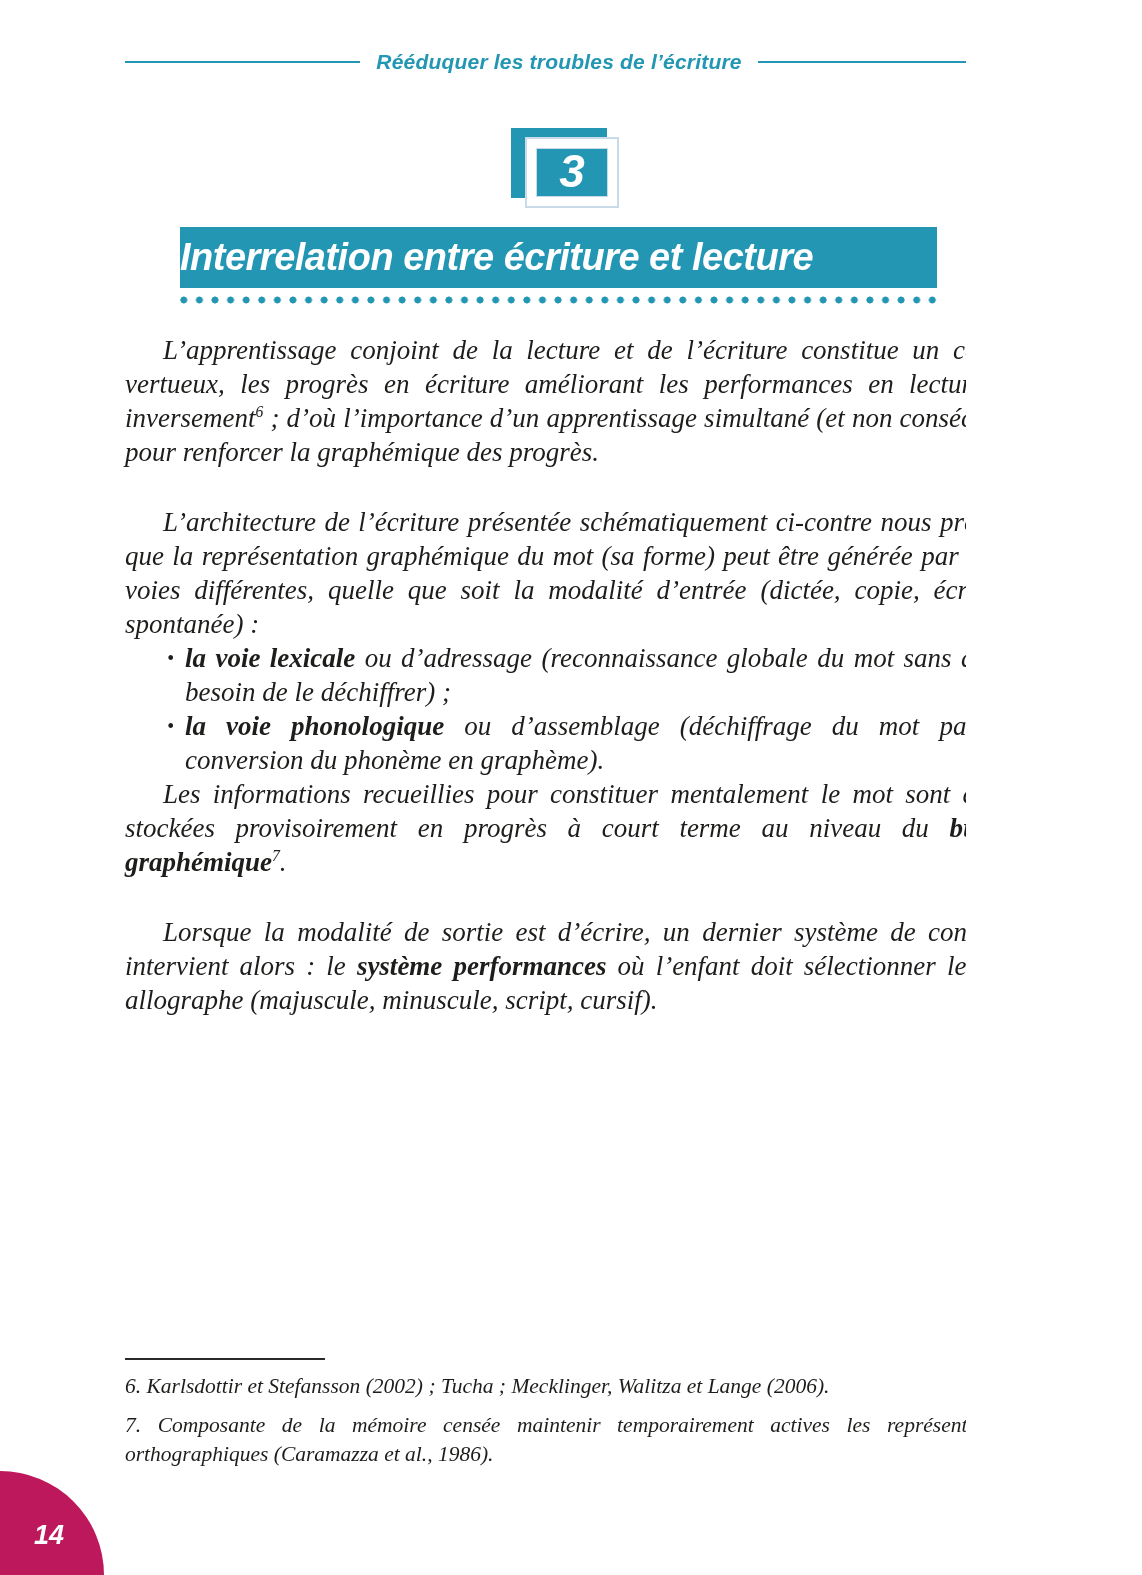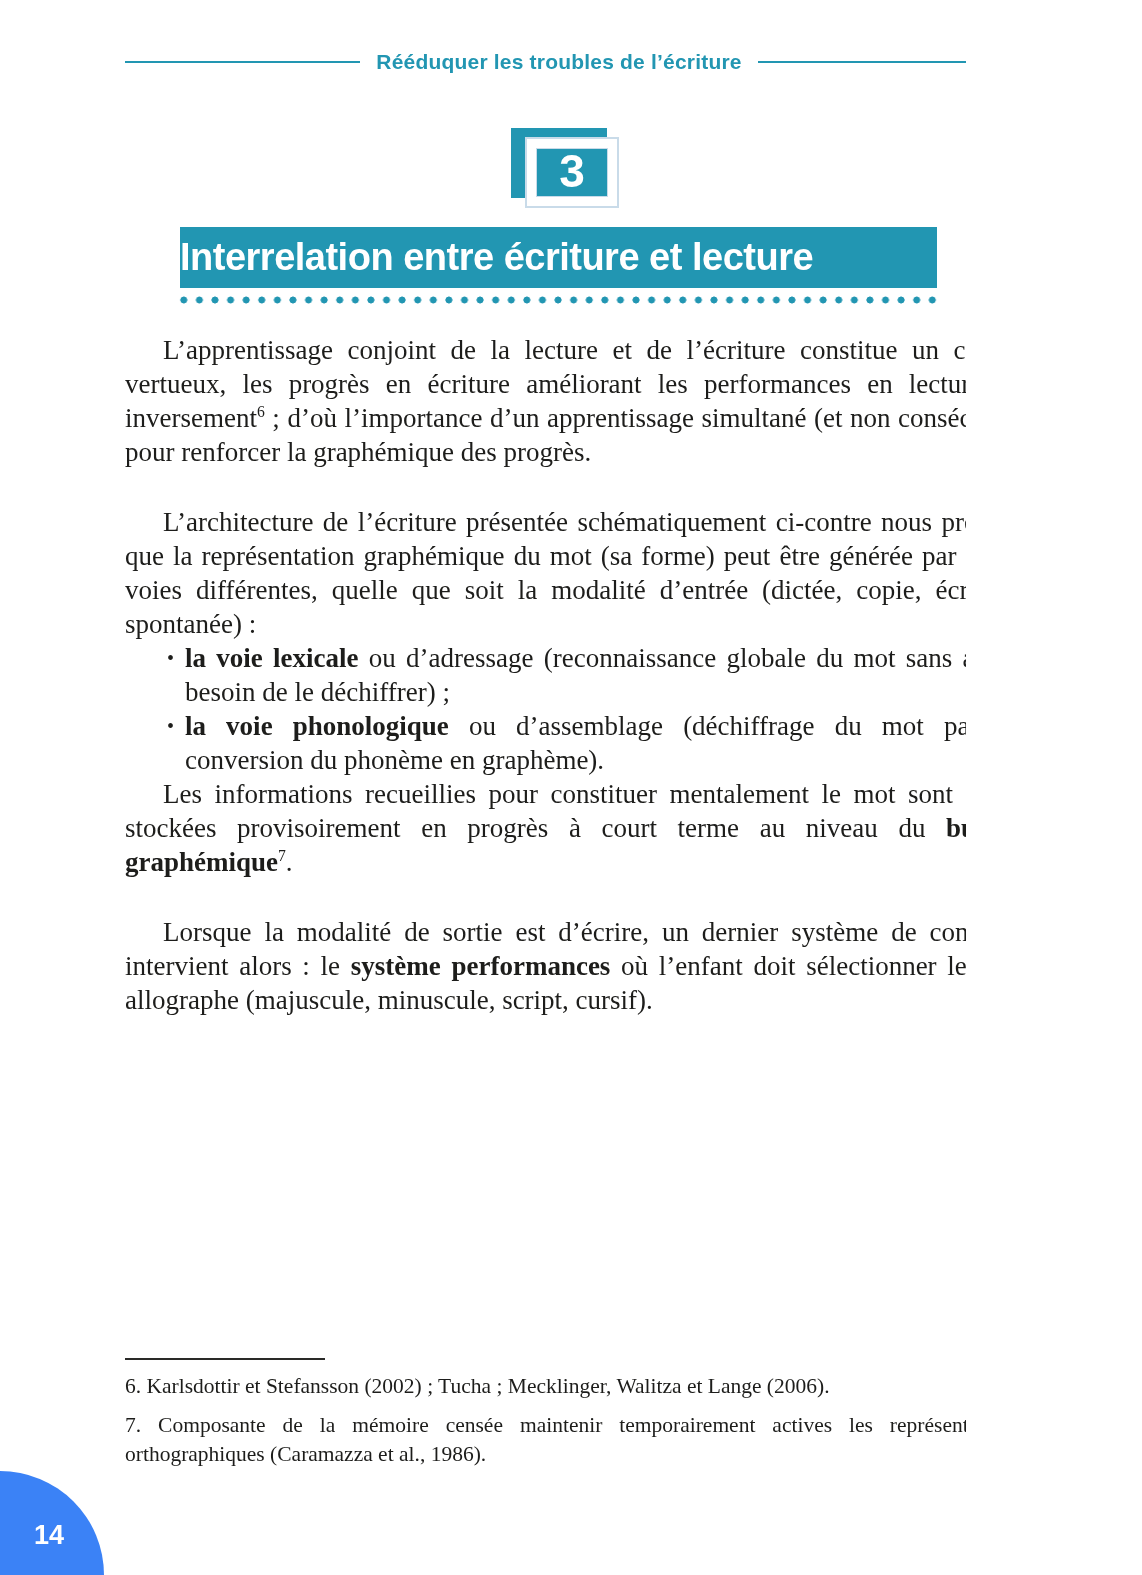--- a/index.html
+++ b/index.html
@@ -4,20 +4,21 @@
 <style>
   * { margin:0; padding:0; box-sizing:border-box; }
   html,body { background:#ffffff; }
   .page {
     position:relative;
     width:966px; height:1575px;
     background:#ffffff;
     overflow:hidden;
     font-family:"Liberation Serif", serif;
     color:#1d1d1b;
+    font-style:italic;
   }
 
   
   .running-head {
     position:absolute; left:125px; top:50px; width:868px;
     display:flex; align-items:center; gap:16px;
   }
   .running-head .rule { flex:1; height:2px; background:#2296b2; }
   .running-head .head-title {
     font-family:"Liberation Sans", sans-serif;
@@ -86,21 +87,21 @@
   .footnotes { position:absolute; left:125px; top:1358px; width:895px; }
   .footnote-separator { width:200px; height:2px; background:#2a2a28; margin-bottom:12px; }
   .footnote {
     font-size:21.5px; line-height:29px; text-align:justify;
   }
   .footnote + .footnote { margin-top:10px; }
 
   
   .page-corner {
     position:absolute; left:0; bottom:0; width:104px; height:104px;
-    background:#3b82f6;
+    background:#be185d;
     border-top-right-radius:100%;
   }
   .page-corner .page-num {
     position:absolute; left:34px; bottom:24px;
     font-family:"Liberation Sans", sans-serif;
     font-size:27px; font-weight:700; color:#ffffff;
   }
 </style>
 </head>
 <body>

